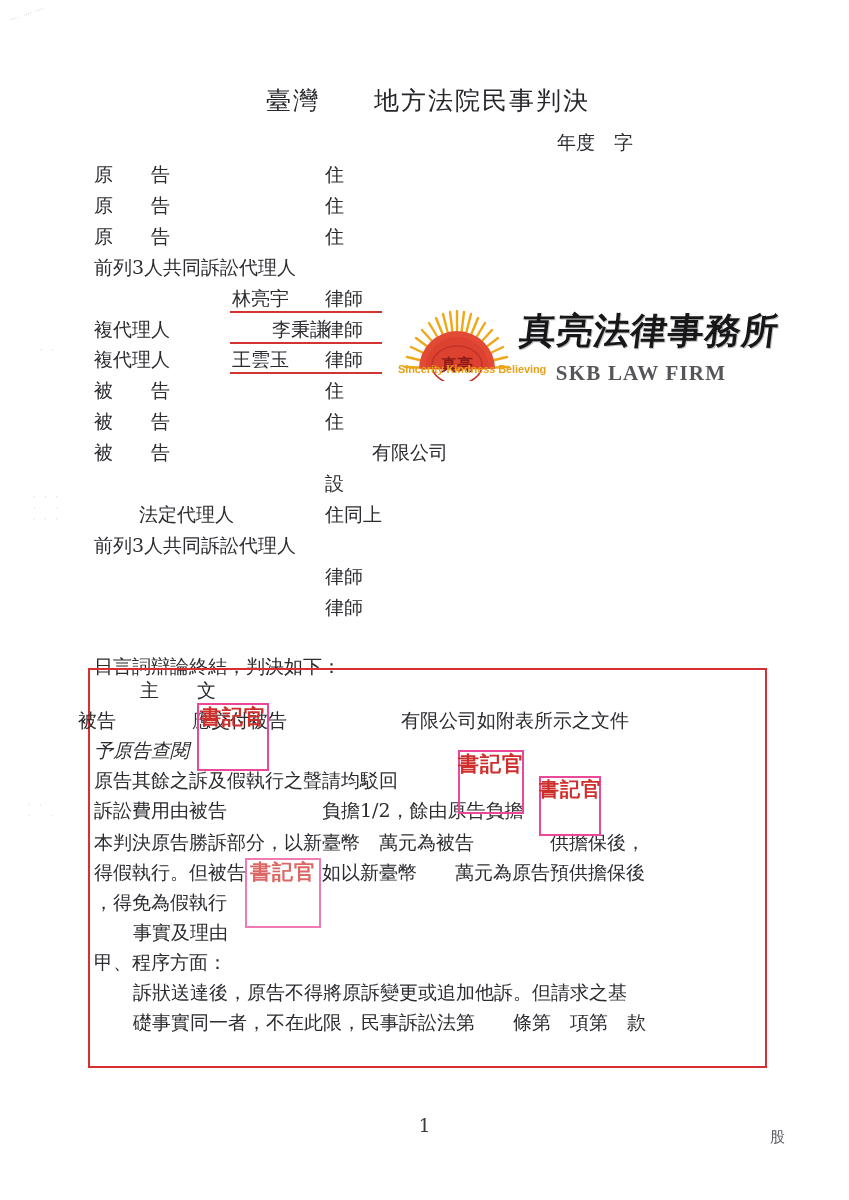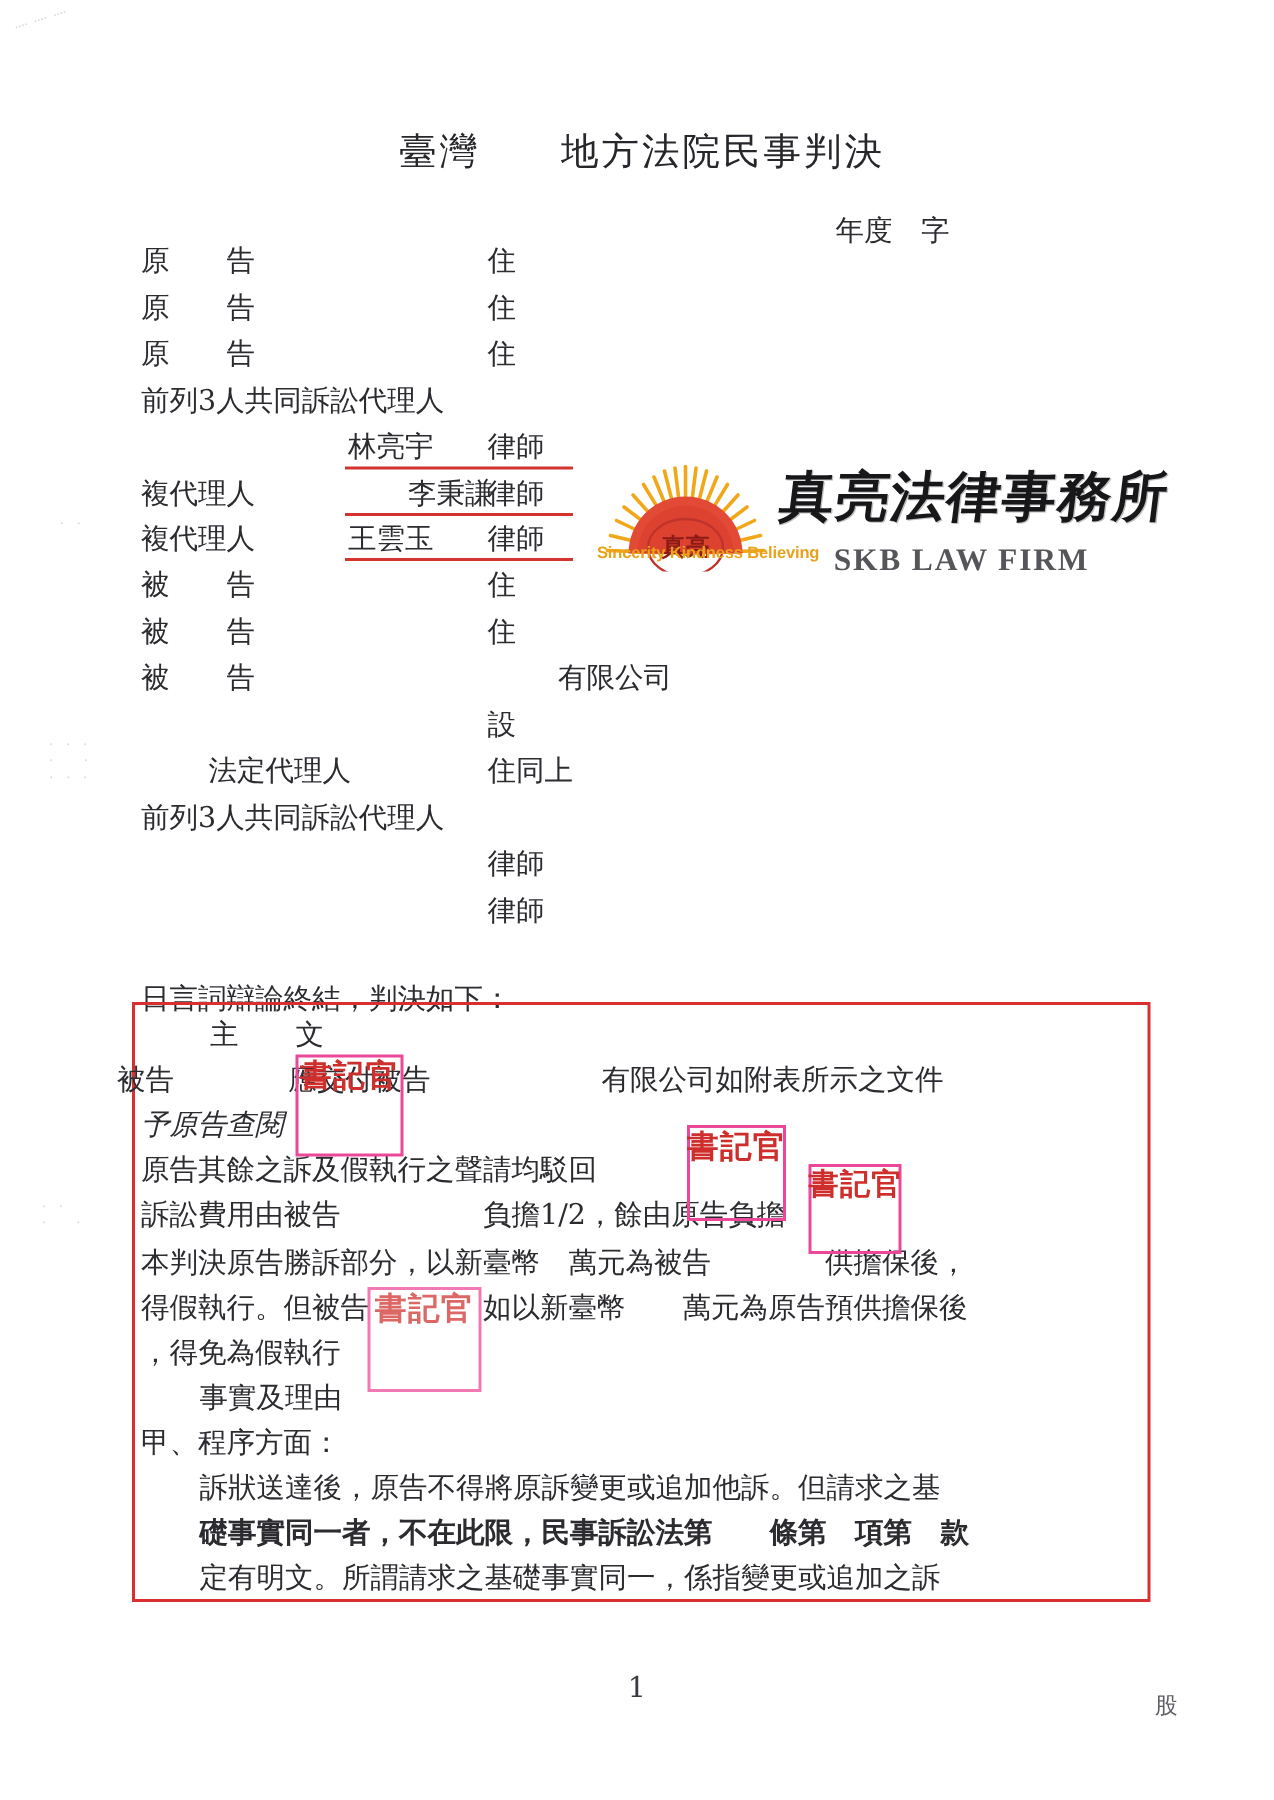--- a/index.html
+++ b/index.html
@@ -177,21 +177,21 @@
   <div class="scan-artifact" id="artifact-topleft">᠁ ᠁ ᠁</div>
   <div class="scan-artifact" id="artifact-left-c">⸱ ⸱</div>
   <div class="scan-artifact" id="artifact-left-a">⸱ ⸱ ⸱
 ⸱   ⸱
 ⸱ ⸱ ⸱</div>
   <div class="scan-artifact" id="artifact-left-b">⸱ ⸱
 ⸱   ⸱</div>
 
   <div class="doc-text title" style="left:266px; top:88px;">臺灣　　地方法院民事判決</div>
 
-  <div class="doc-text" style="left:557px; top:145px;">年度　字</div>
+  <div class="doc-text" style="left:557px; top:133px;">年度　字</div>
 
   <div class="doc-text" style="left:94px; top:165px;">原　　告</div>
   <div class="doc-text" style="left:325px; top:165px;">住</div>
 
   <div class="doc-text" style="left:94px; top:196px;">原　　告</div>
   <div class="doc-text" style="left:325px; top:196px;">住</div>
 
   <div class="doc-text" style="left:94px; top:227px;">原　　告</div>
   <div class="doc-text" style="left:325px; top:227px;">住</div>
 
@@ -241,22 +241,21 @@
   <div class="doc-text" style="left:94px; top:771px;">原告其餘之訴及假執行之聲請均駁回</div>
   <div class="doc-text" style="left:94px; top:801px;">訴訟費用由被告　　　　　負擔1/2，餘由原告負擔</div>
   <div class="doc-text" style="left:94px; top:833px;">本判決原告勝訴部分，以新臺幣　萬元為被告　　　　供擔保後，</div>
   <div class="doc-text" style="left:94px; top:863px;">得假執行。但被告　　　　如以新臺幣　　萬元為原告預供擔保後</div>
   <div class="doc-text" style="left:94px; top:893px;">，得免為假執行</div>
 
   <div class="doc-text" style="left:133px; top:923px;">事實及理由</div>
 
   <div class="doc-text" style="left:94px; top:953px;">甲、程序方面：</div>
   <div class="doc-text" style="left:133px; top:983px;">訴狀送達後，原告不得將原訴變更或追加他訴。但請求之基</div>
-  <div class="doc-text" style="left:133px; top:1013px;font-weight:bold;">礎事實同一者，不在此限，民事訴訟法第　　條第　項第　款</div>
-  <div class="doc-text" style="left:133px; top:1043px;">定有明文。所謂請求之基礎事實同一，係指變更或追加之訴</div>
+  <div class="doc-text" style="left:133px; top:1013px;">礎事實同一者，不在此限，民事訴訟法第　　條第　項第　款</div>
 
   <div class="stamp stamp-1">
     <div class="stamp-label">書記官</div>
   </div>
   <div class="stamp stamp-2">
     <div class="stamp-label">書記官</div>
   </div>
   <div class="stamp stamp-3">
     <div class="stamp-label">書記官</div>
   </div>

